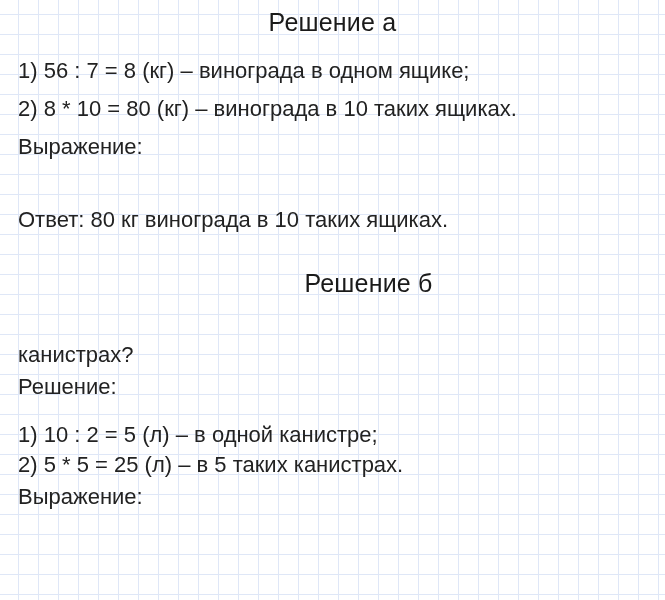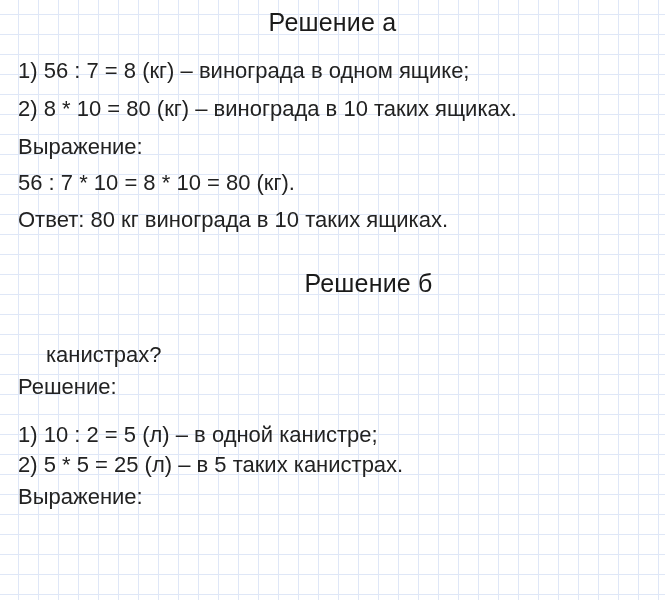--- a/index.html
+++ b/index.html
@@ -50,24 +50,23 @@
 </head>
 <body>
 
 <div class="page">
 
   <h2 class="heading" style="top:8px;">Решение а</h2>
 
   <p class="line" style="top:58px;">1) 56 : 7 = 8 (кг) – винограда в одном ящике;</p>
   <p class="line" style="top:96px;">2) 8 * 10 = 80 (кг) – винограда в 10 таких ящиках.</p>
   <p class="line" style="top:134px;">Выражение:</p>
-  <p class="line" style="top:170px;">56 : 7 * 10 = 8 * 10 = 80 (кг).</p>
   <p class="line" style="top:207px;">Ответ: 80 кг винограда в 10 таких ящиках.</p>
 
   <h2 class="heading" style="top:269px;margin-left:36px;">Решение б</h2>
 
-  <p class="line" style="top:342px;margin-left:28px;">канистрах?</p>
+  <p class="line" style="top:342px;">канистрах?</p>
   <p class="line" style="top:374px;">Решение:</p>
   <p class="line" style="top:410px;margin-top:12px;">1) 10 : 2 = 5 (л) – в одной канистре;</p>
   <p class="line" style="top:452px;">2) 5 * 5 = 25 (л) – в 5 таких канистрах.</p>
   <p class="line" style="top:484px;">Выражение:</p>
 
 </div>
 
 </body></html>

